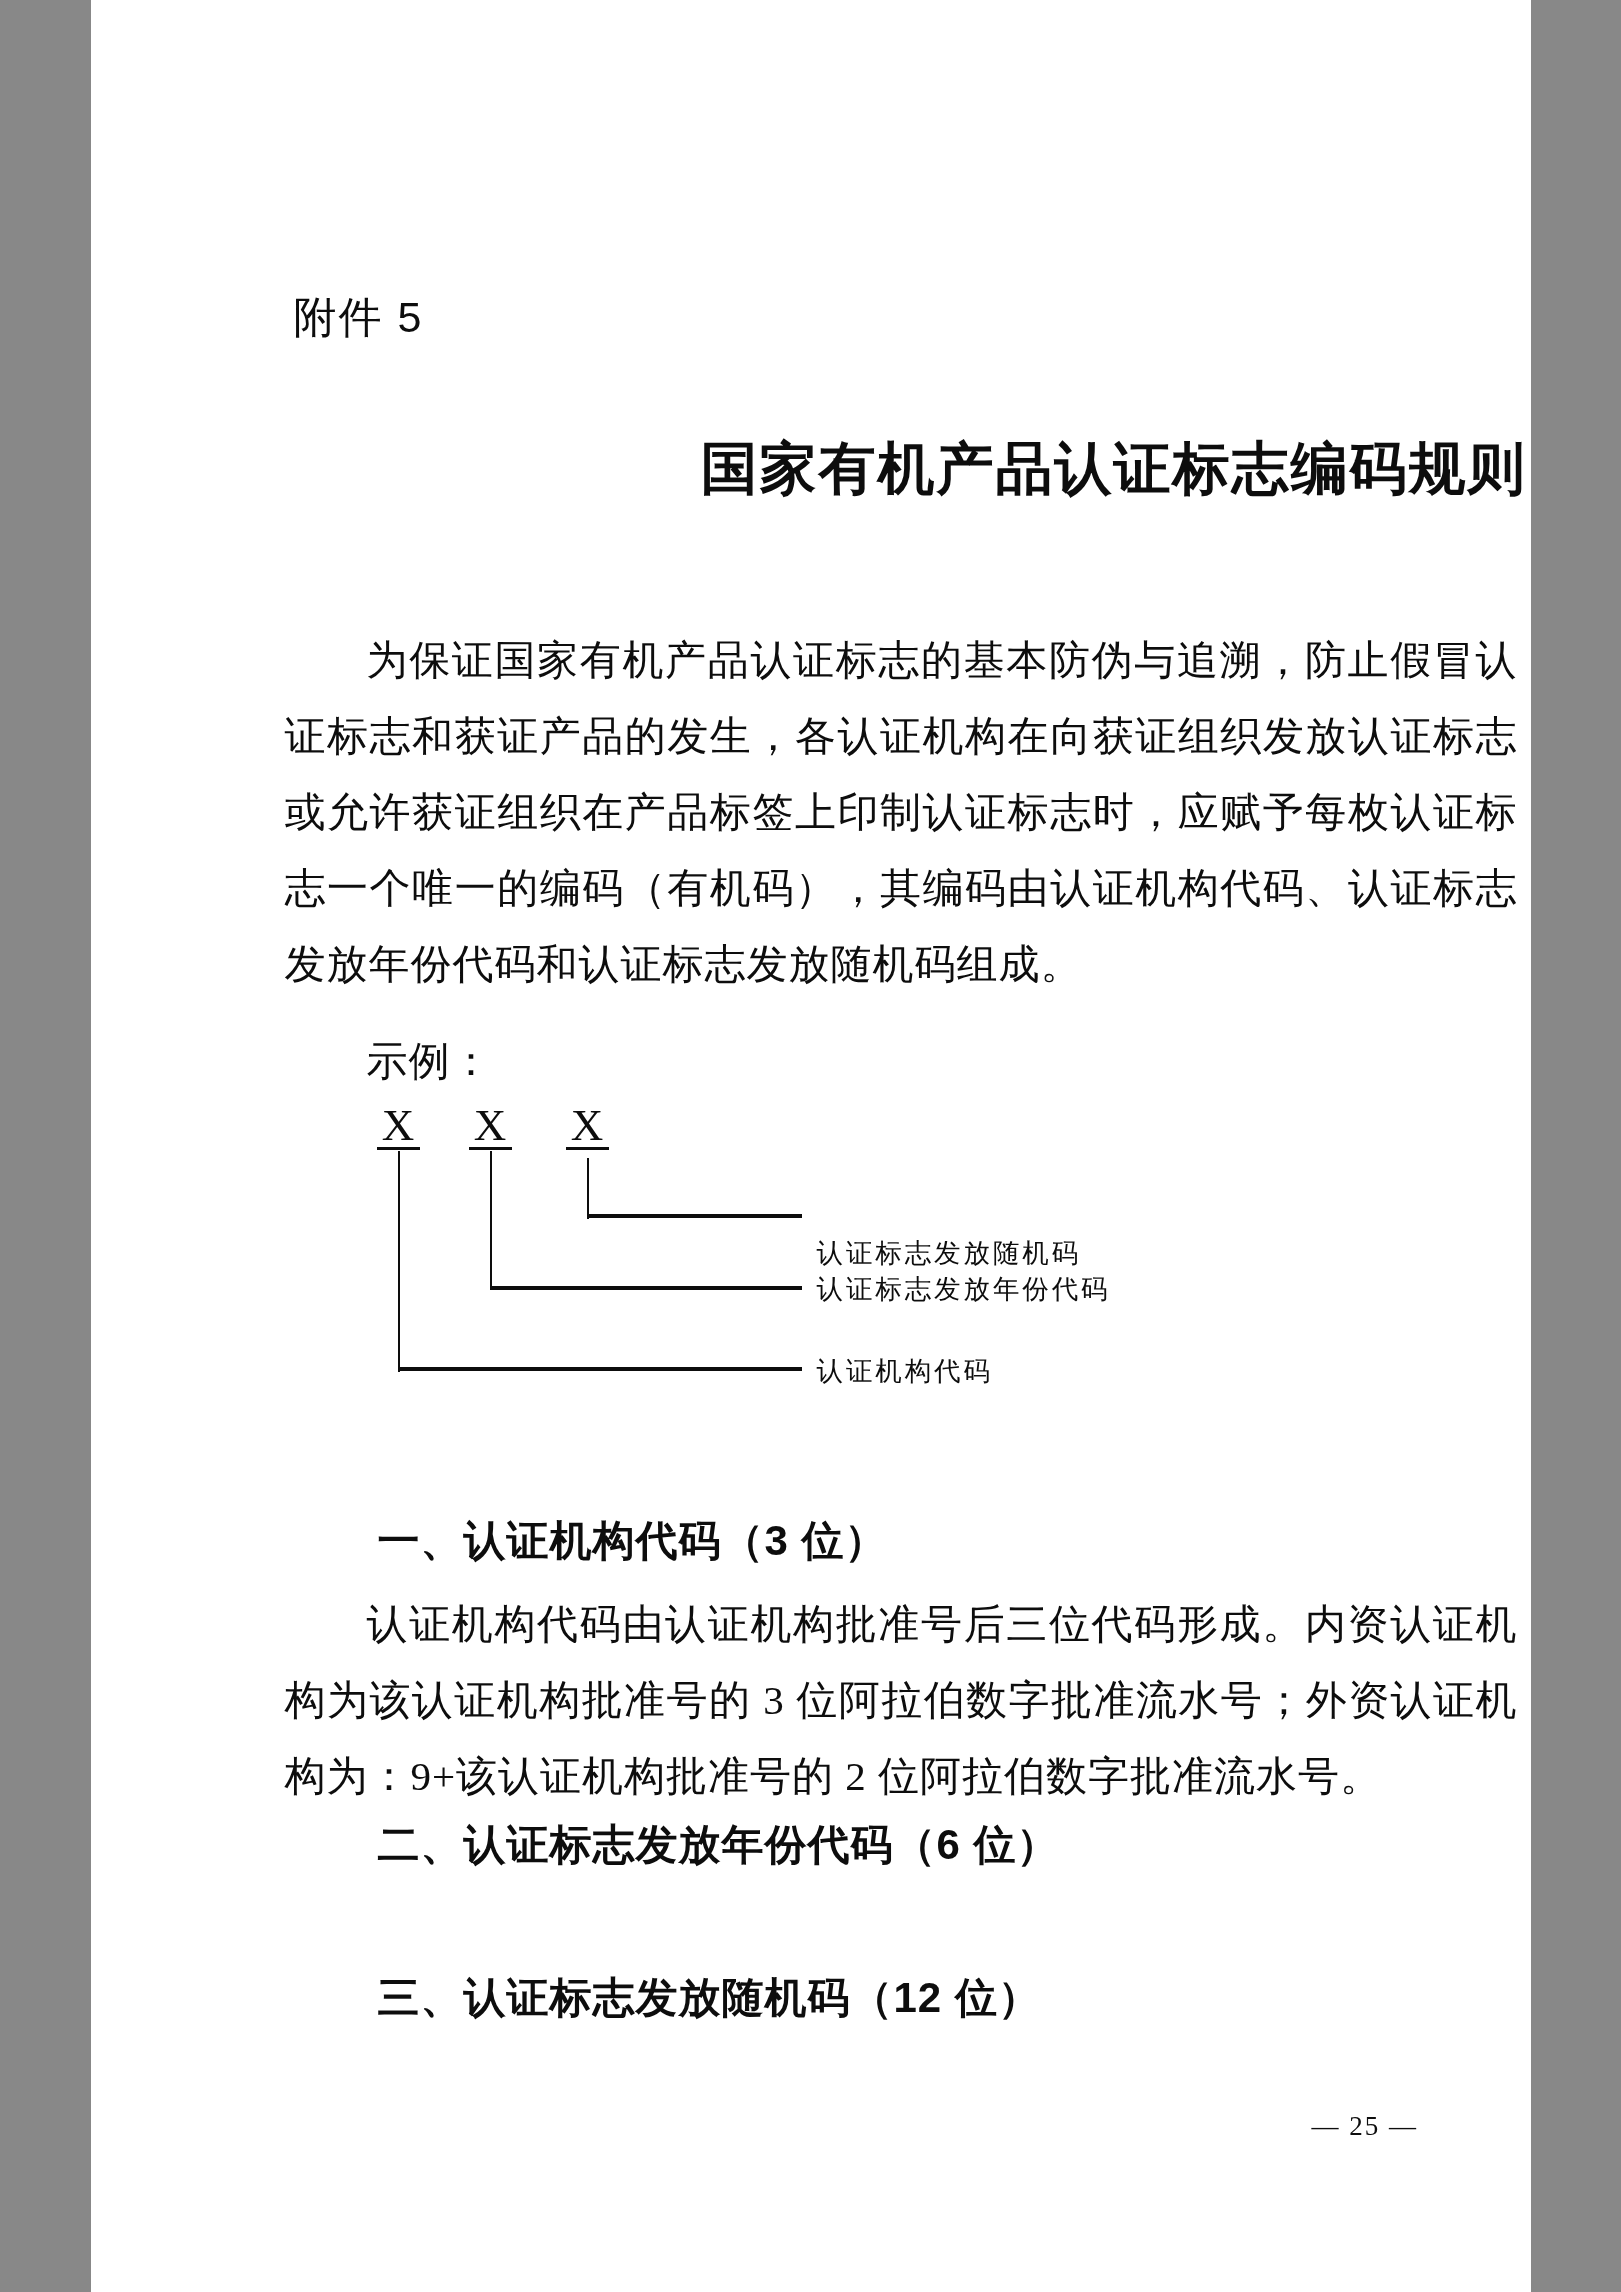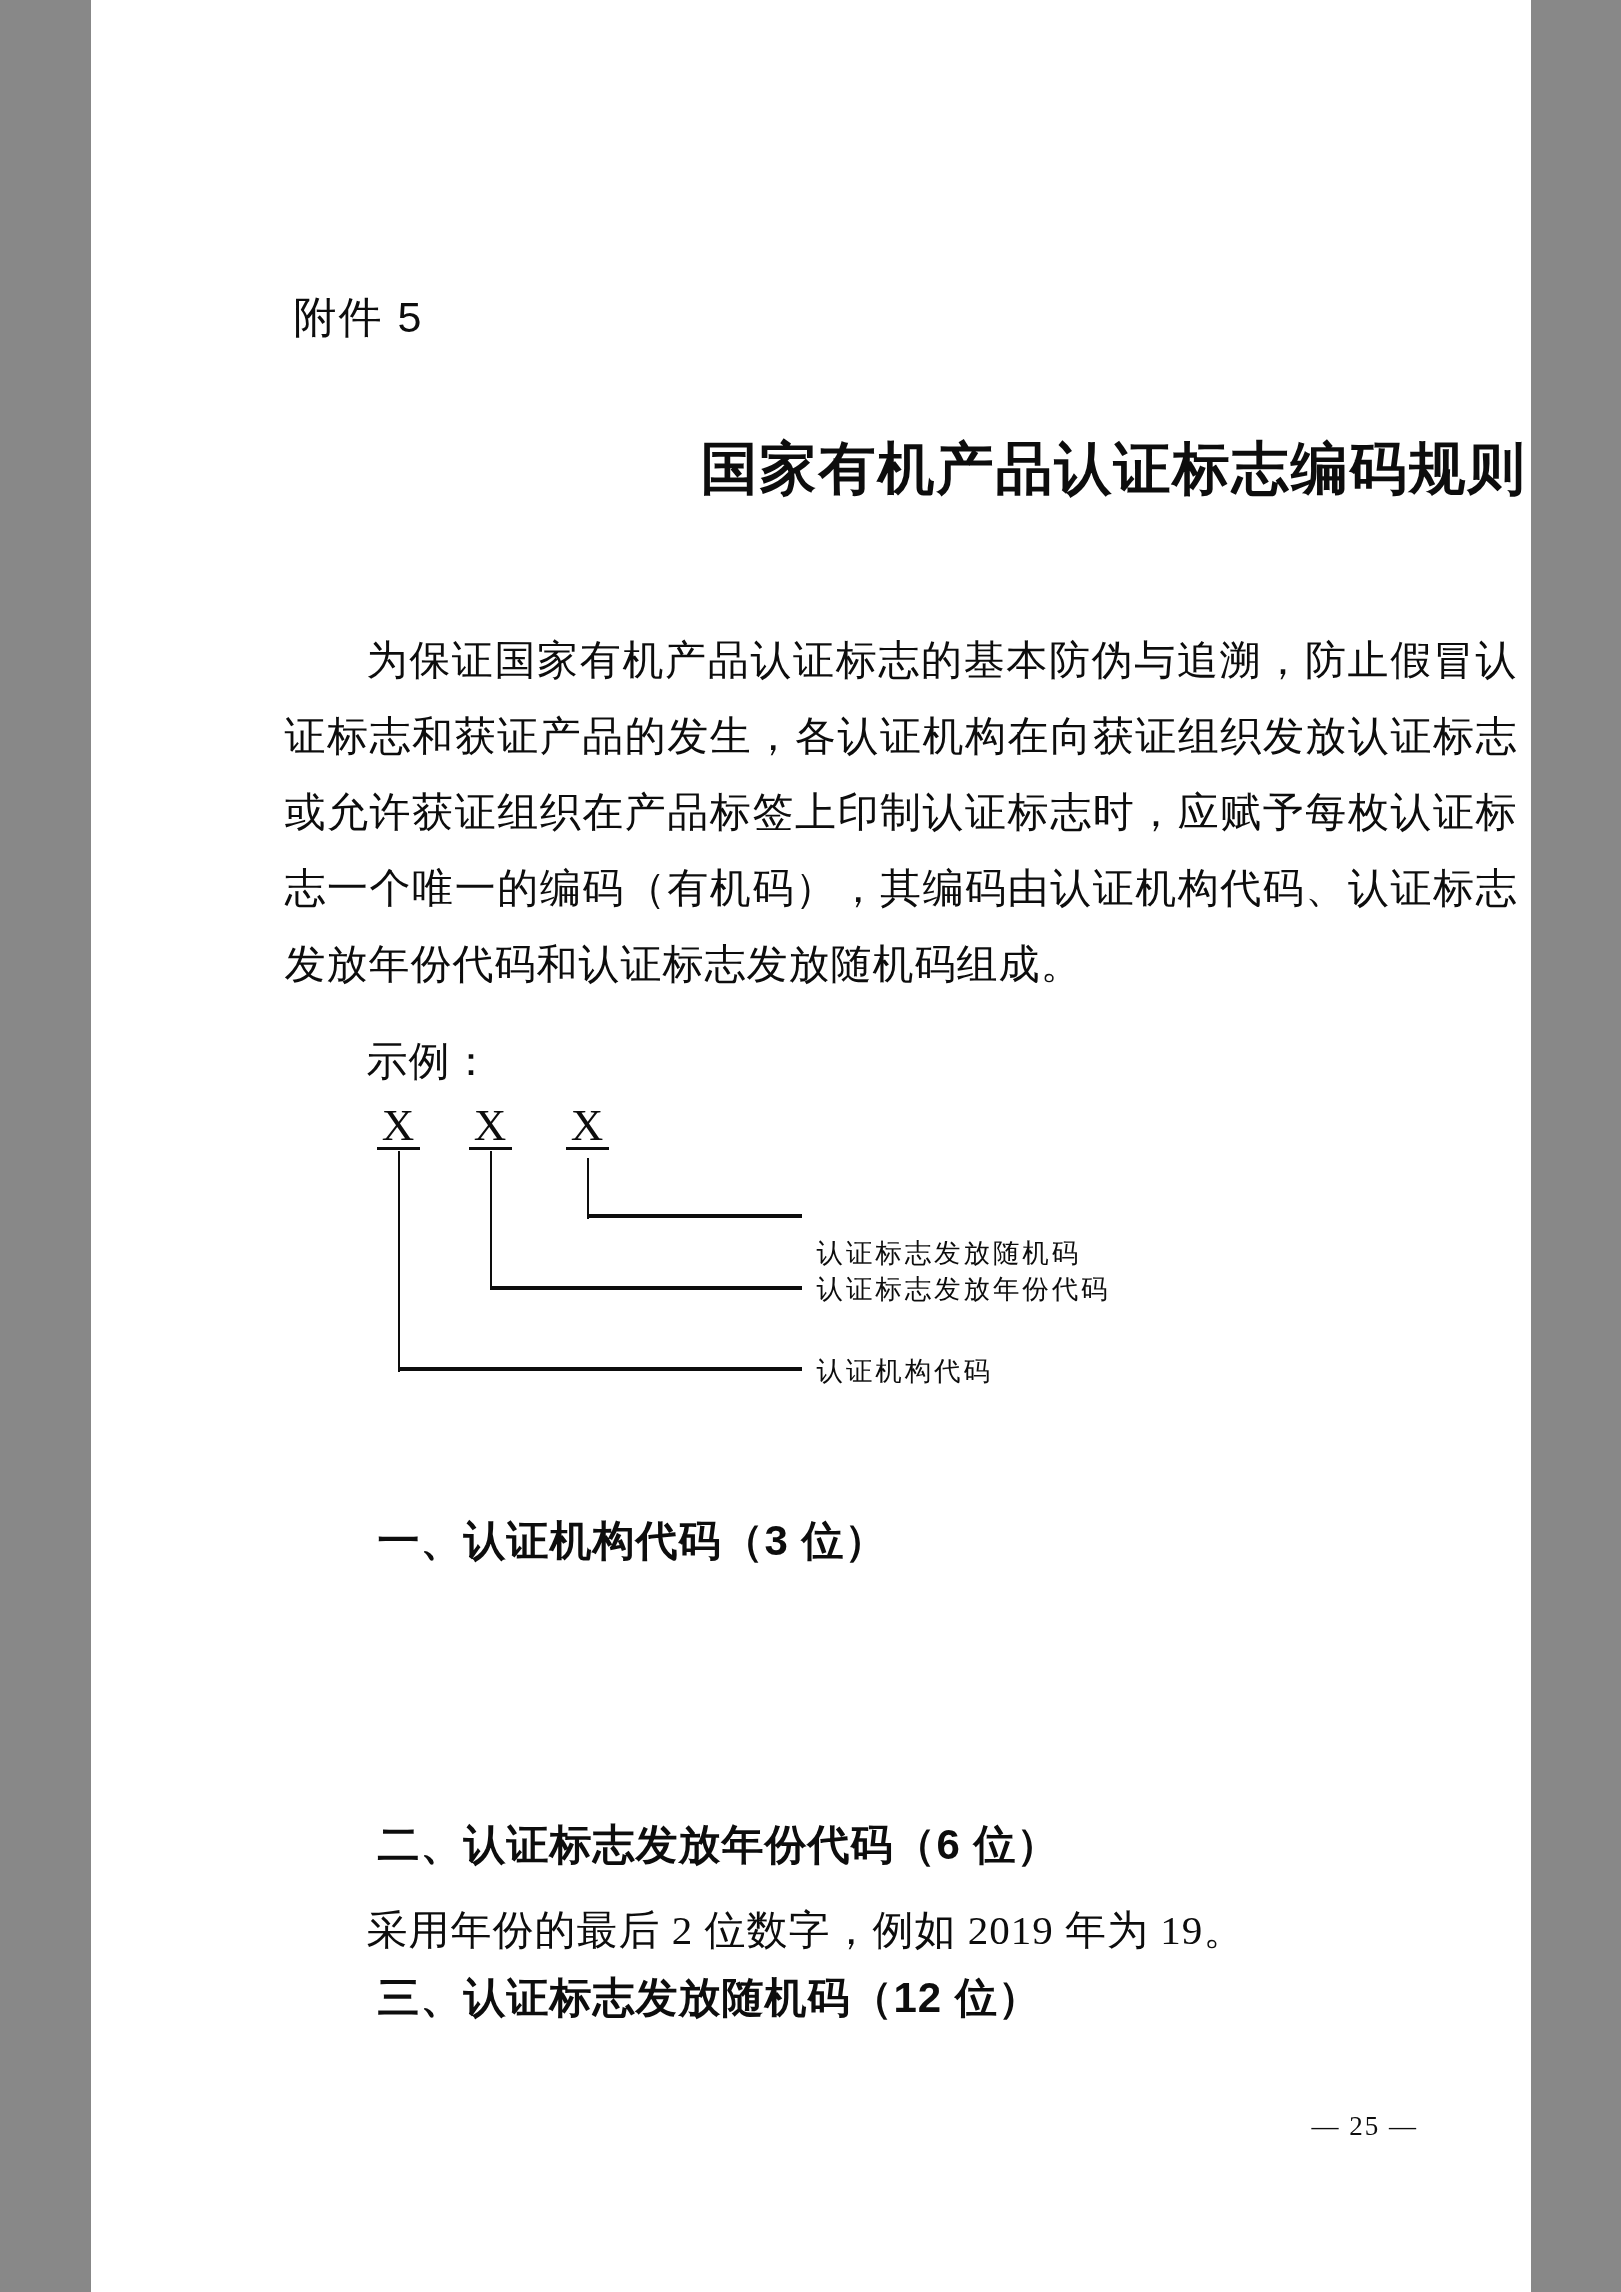--- a/index.html
+++ b/index.html
@@ -159,23 +159,23 @@
     <div class="hline h2"></div>
     <div class="hline h3"></div>
 
     <div class="dlabel dl3">认证标志发放随机码</div>
     <div class="dlabel dl2">认证标志发放年份代码</div>
     <div class="dlabel dl1">认证机构代码</div>
   </div>
 
   <div class="heading sec1-head">一、认证机构代码（3 位）</div>
 
+  <p class="para sec1-body">认证机构代码由认证机构批准号后三位代码形成。内资认证机构为该认证机构批准号的 3 位阿拉伯数字批准流水号；外资认证机构为：9+该认证机构批准号的 2 位阿拉伯数字批准流水号。</p>
 
   <div class="heading sec2-head">二、认证标志发放年份代码（6 位）</div>
 
-  <p class="para sec2-body">采用年份的最后 2 位数字，例如 2019 年为 19。</p>
 
   <div class="heading sec3-head">三、认证标志发放随机码（12 位）</div>
 
   <div class="pagenum">— 25 —</div>
 
 </div>
 
 
 </body></html>

